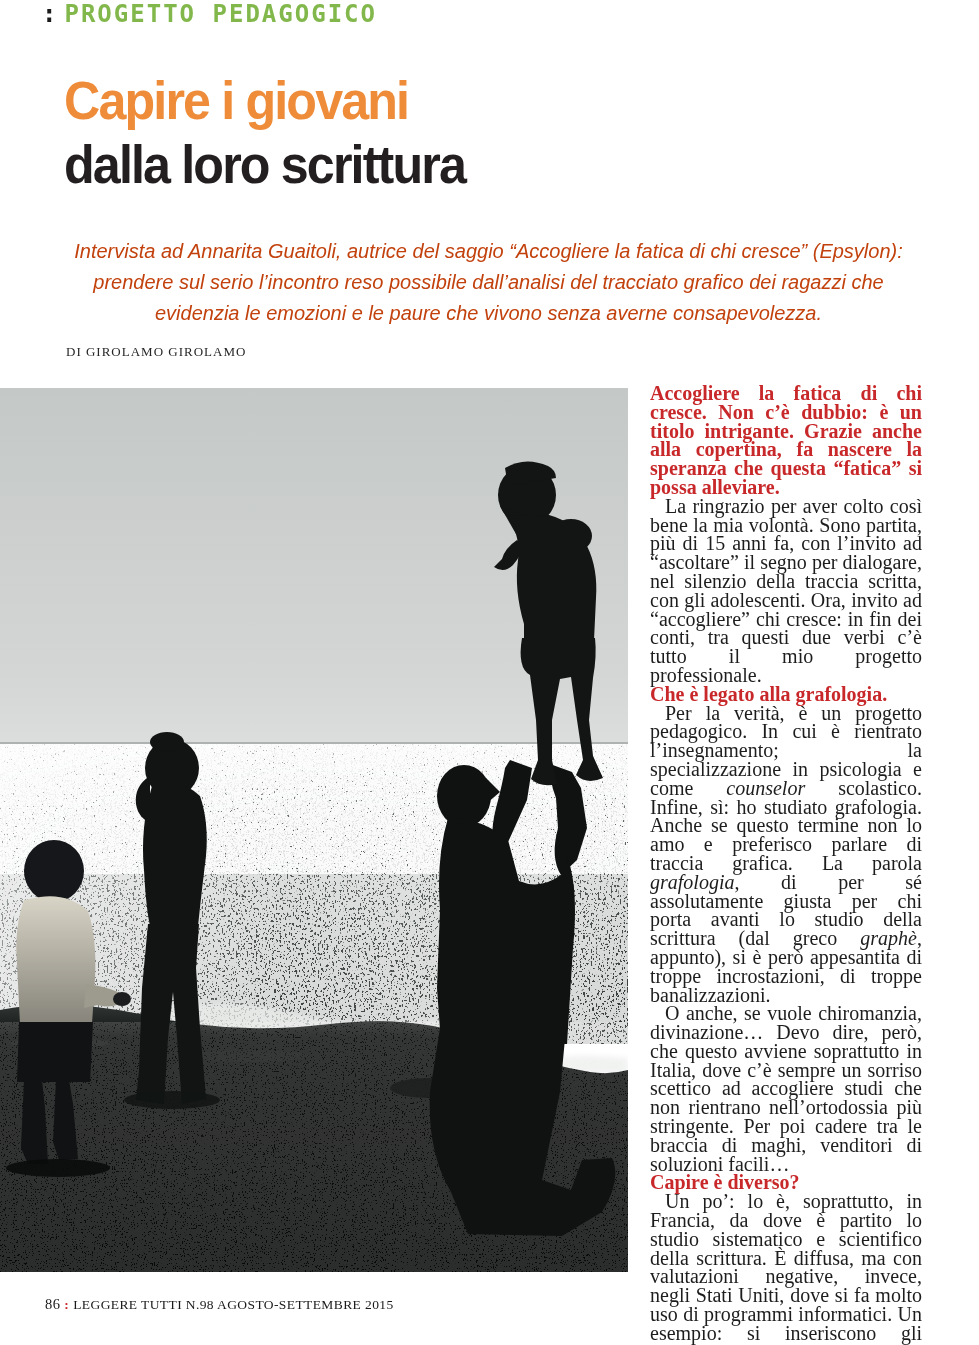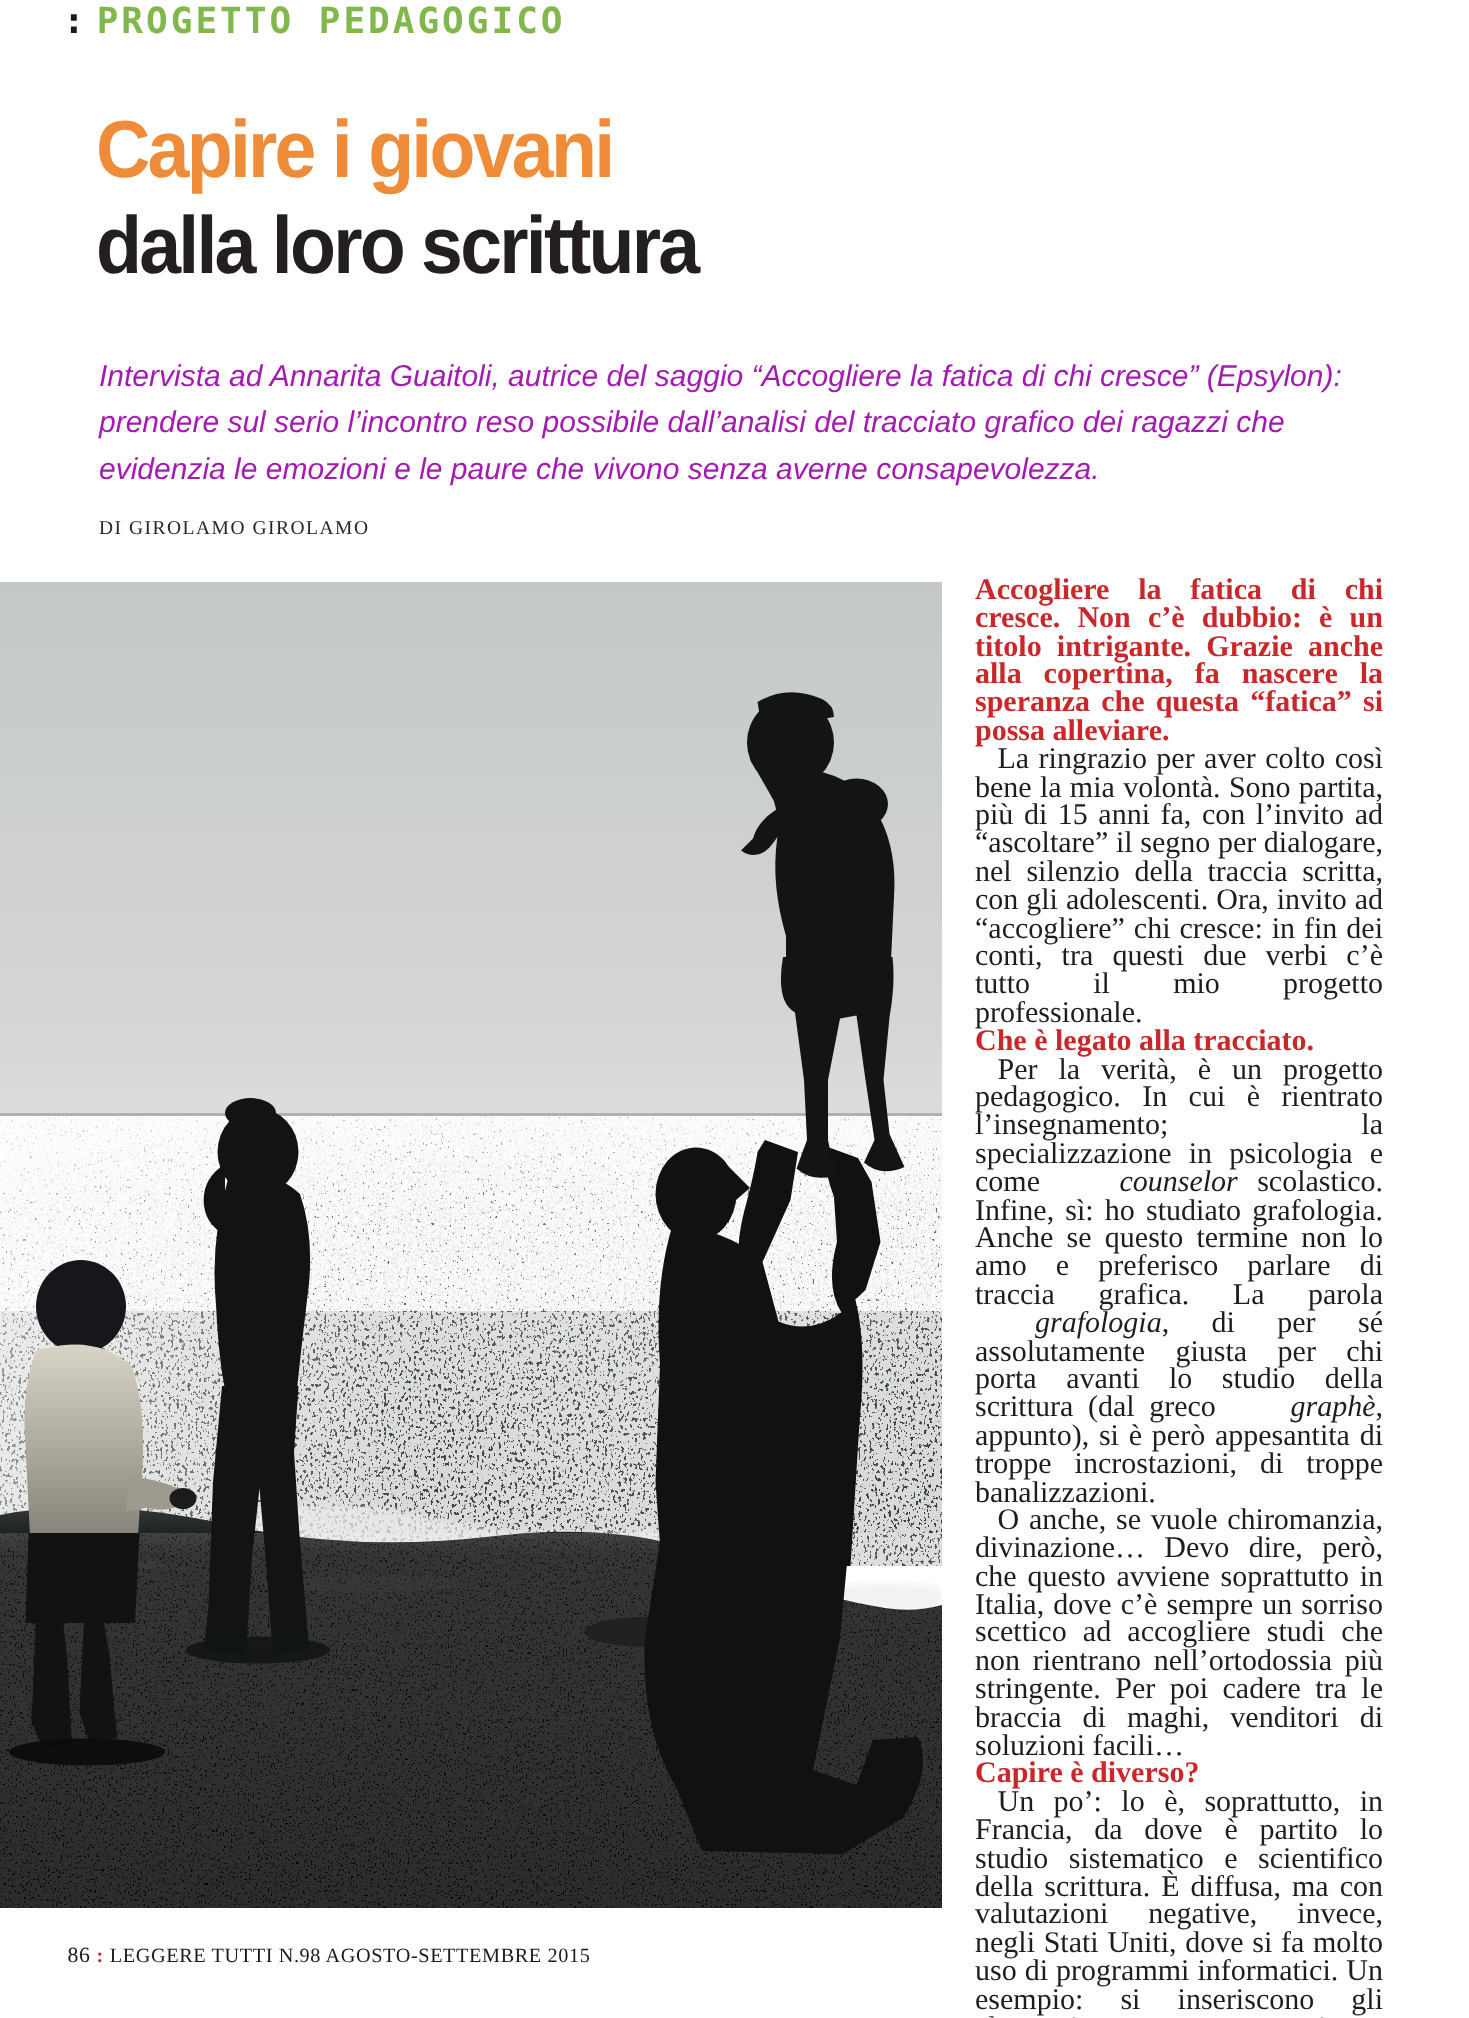--- a/index.html
+++ b/index.html
@@ -21,40 +21,40 @@
     font-family:"Liberation Sans", sans-serif;font-weight:bold;
     font-size:54px;line-height:64px;letter-spacing:-2px;
     transform:scaleX(0.93);transform-origin:left top;white-space:nowrap;
   }
   .title .l1{color:#ee8c3a;}
   .title .l2{color:#231f20;}
   
   .standfirst{
     position:absolute;left:66px;top:236px;width:845px;
     font-family:"Liberation Sans", sans-serif;font-style:italic;
-    font-size:20px;line-height:31px;color:#a21caf;
+    font-size:20px;line-height:31px;color:#c2410c;text-align:center;
   }
   
   .byline{
     position:absolute;left:66px;top:344px;
     font-family:"Liberation Serif", serif;font-size:13px;
     letter-spacing:1px;color:#262626;
   }
   
   .photo{position:absolute;left:0;top:388px;width:628px;height:884px;}
   
   .col{
     position:absolute;left:650px;top:384px;width:272px;
     font-size:20px;line-height:18.8px;color:#1d1d1d;
     text-align:justify;
   }
   .col p{margin:0;}
   .col p.q{font-weight:bold;color:#c8282a;}
   .col p.a{text-indent:15px;}
-  .col i{font-style:italic;margin-left:40px;}
+  .col i{font-style:italic;}
   
   .footer{
     position:absolute;left:45px;top:1296px;white-space:nowrap;
     font-family:"Liberation Serif", serif;font-size:13.5px;color:#1a1a1a;
     letter-spacing:0.4px;
   }
   .footer .num{font-weight:normal;font-size:14.5px;}
   .footer .sep{color:#c8282a;font-weight:bold;margin:0 4px;}
 </style>
 </head>
@@ -176,21 +176,21 @@
       <path d="M508,128 Q521,150 518,172 Q514,202 524,236 L524,252 L594,252 L596,210 Q598,180 587,158 Q575,134 549,127 Z"></path>
       <path d="M517,152 Q505,160 502,171 L494,179 Q504,186 513,177 Q521,168 523,158 Z"></path>
       <path d="M522,250 Q517,280 530,287 L536,332 L538,372 L531,391 Q541,400 557,396 L552,372 L552,332 L560,291 L571,289 L577,332 L583,372 L576,387 Q587,397 603,390 L593,368 L589,332 L593,290 Q597,268 595,250 Z"></path>
     </g>
   </svg>
 </div>
 
 <div class="col">
   <p class="q">Accogliere la fatica di chi cresce. Non c’è dubbio: è un titolo intrigante. Grazie anche alla copertina, fa nascere la speranza che questa “fatica” si possa alleviare.</p>
   <p class="a">La ringrazio per aver colto così bene la mia volontà. Sono partita, più di 15 anni fa, con l’invito ad “ascoltare” il segno per dialogare, nel silenzio della traccia scritta, con gli adolescenti. Ora, invito ad “accogliere” chi cresce: in fin dei conti, tra questi due verbi c’è tutto il mio progetto professionale.</p>
-  <p class="q">Che è legato alla tracciato.</p>
+  <p class="q">Che è legato alla grafologia.</p>
   <p class="a">Per la verità, è un progetto pedagogico. In cui è rientrato l’insegnamento; la specializzazione in psicologia e come <i>counselor</i> scolastico. Infine, sì: ho studiato grafologia. Anche se questo termine non lo amo e preferisco parlare di traccia grafica. La parola <i>grafologia</i>, di per sé assolutamente giusta per chi porta avanti lo studio della scrittura (dal greco <i>graphè</i>, appunto), si è però appesantita di troppe incrostazioni, di troppe banalizzazioni.</p>
   <p class="a">O anche, se vuole chiromanzia, divinazione… Devo dire, però, che questo avviene soprattutto in Italia, dove c’è sempre un sorriso scettico ad accogliere studi che non rientrano nell’ortodossia più stringente. Per poi cadere tra le braccia di maghi, venditori di soluzioni facili…</p>
   <p class="q">Capire è diverso?</p>
   <p class="a">Un po’: lo è, soprattutto, in Francia, da dove è partito lo studio sistematico e scientifico della scrittura. È diffusa, ma con valutazioni negative, invece, negli Stati Uniti, dove si fa molto uso di programmi informatici. Un esempio: si inseriscono gli elementi <i>scrittura grande+lenta+rigo tenuto=persona concreta</i>, <i>posata</i>.</p>
   <p class="q">E non è così?</p>
 </div>
 
 <div class="footer">
   <span class="num">86</span><span class="sep">:</span><span>LEGGERE TUTTI N.98 AGOSTO-SETTEMBRE 2015</span>
 </div>

